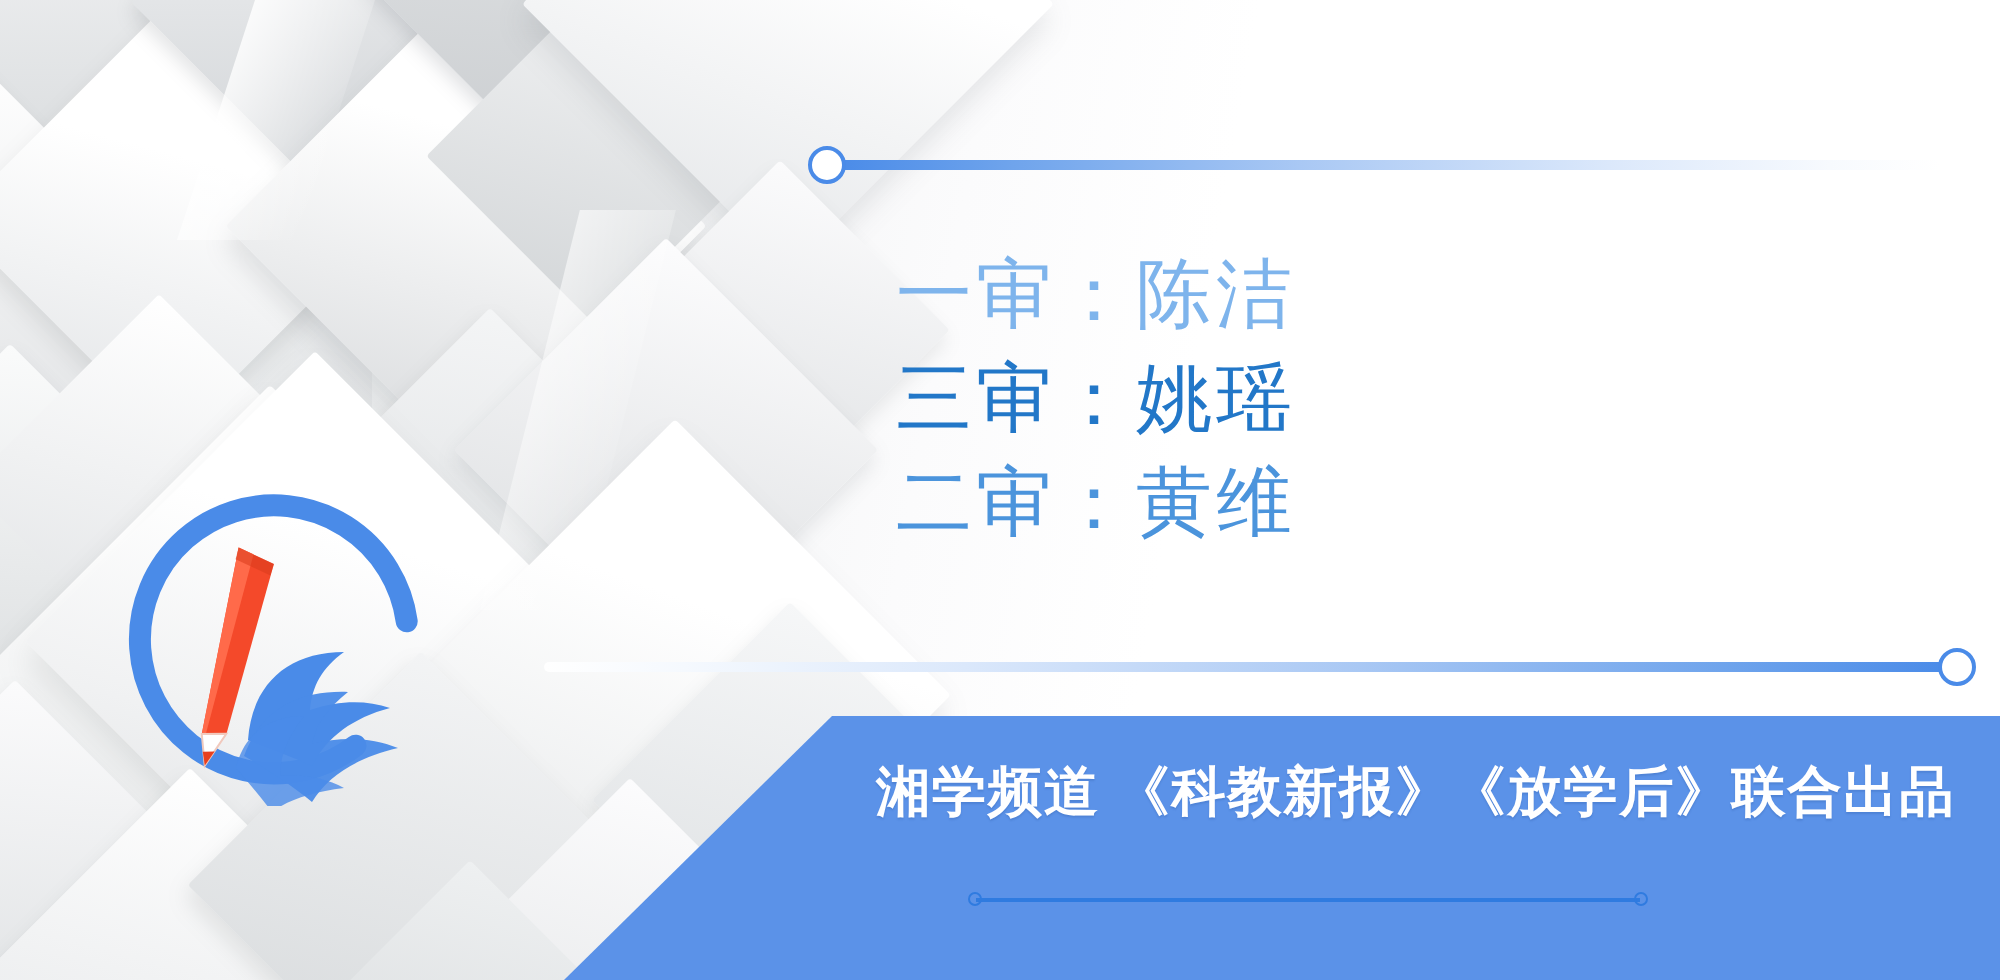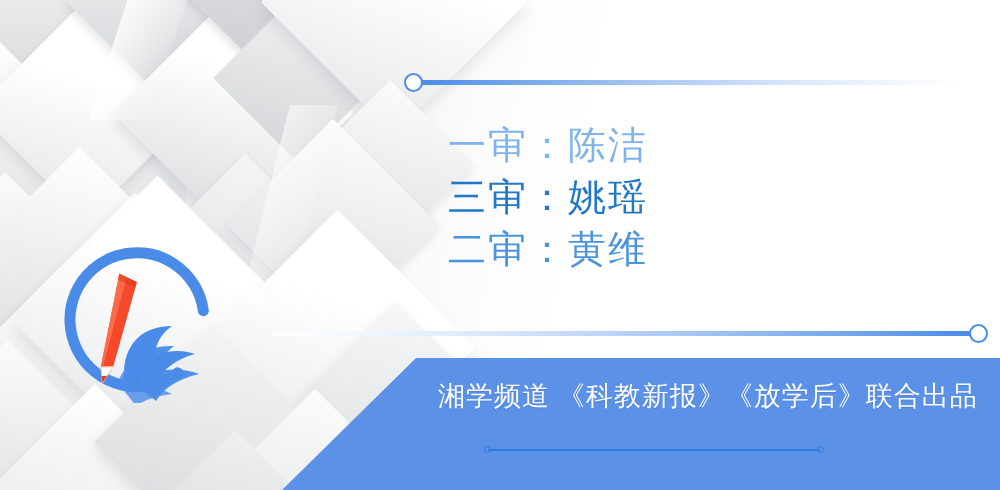--- a/index.html
+++ b/index.html
@@ -38,41 +38,41 @@
   .conn .knob{
     position:absolute;top:-5px;width:19px;height:19px;border-radius:50%;
     background:#ffffff;border:2.5px solid #4a8be8;
   }
 
   
   #credits{
     position:absolute;left:448px;top:122px;width:420px;
   }
   .credit-line{
-    font-family:Liberation Mono, monospace;
+    font-family:Liberation Serif, serif;
     font-size:38px;
     line-height:52px;
     letter-spacing:2px;
     font-weight:400;
     white-space:nowrap;
   }
   .credit-line .role{margin-right:0;}
 
   
   #banner{
     position:absolute;left:0;top:358px;width:1000px;height:132px;
   }
   #banner .fill{
     position:absolute;inset:0;
     clip-path:polygon(416px 0, 1000px 0, 1000px 132px, 282px 132px);
   }
   #banner .btext{
     position:absolute;left:438px;top:20px;
     font-family:"Liberation Serif","DejaVu Serif",serif;
-    font-weight:normal;
+    font-weight:bold;
     font-size:27px;
     letter-spacing:1px;
     color:#ffffff;
     white-space:nowrap;
     text-shadow:0 1px 1px rgba(30,70,140,.20);
   }
   .thin-rule{position:absolute;height:7px;}
   .thin-rule .tbar{position:absolute;top:3px;height:1.6px;}
   .thin-rule .tknob{
     position:absolute;top:0;width:7px;height:7px;border-radius:50%;

